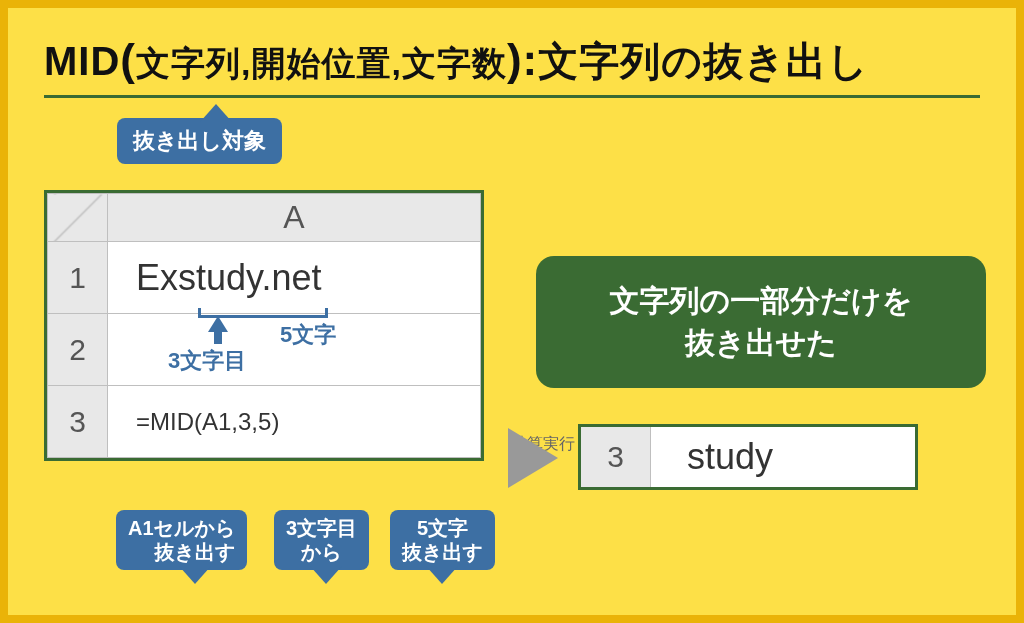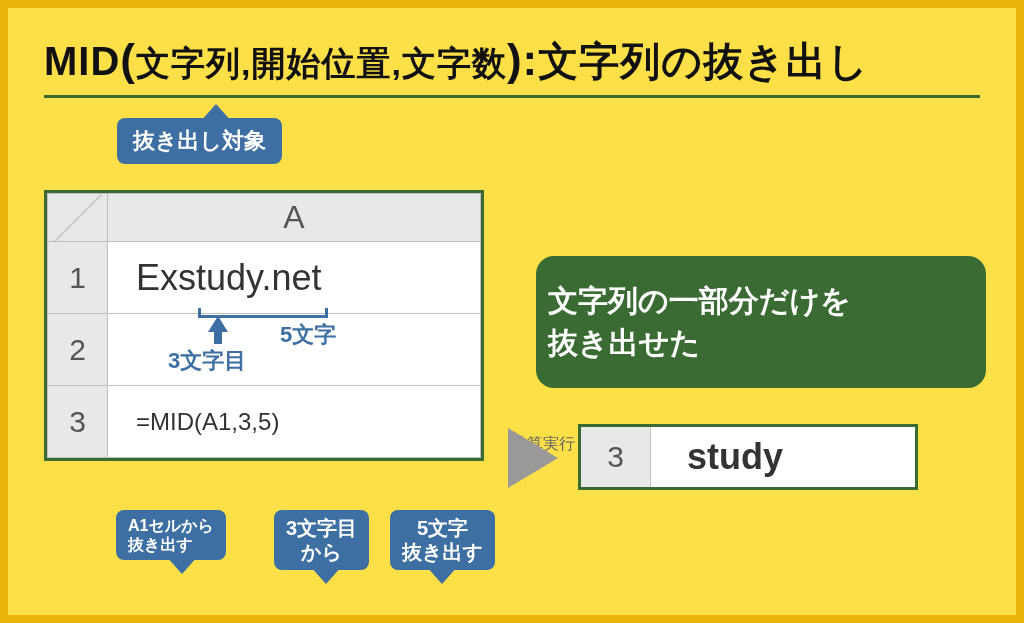--- a/index.html
+++ b/index.html
@@ -175,32 +175,32 @@
     font-size: 30px;
     display: flex; align-items: center; justify-content: center;
     border-right: 1px solid #bfbfbf;
   }
   .result .rv {
     flex: 1;
     font-size: 36px;
     color: #333;
     display: flex; align-items: center;
     padding-left: 36px;
-    font-weight: bold;
   }
 
   
   .summary {
     position: absolute;
     left: 528px; top: 248px;
     width: 450px;
     background: #3a6b33;
     color: #fff;
     font-size: 30px;
     font-weight: 700;
+    text-align: center;
     padding: 24px 12px;
     border-radius: 18px;
     line-height: 1.4;
   }
 </style>
 </head>
 <body>
 
 <div class="frame">
 
@@ -236,21 +236,21 @@
   </div>
 
   <div class="brace">
     <div class="line"></div>
     <div class="arrowup"></div>
     <div class="arrowstem"></div>
     <span class="five">5文字</span>
     <span class="three">3文字目</span>
   </div>
 
-  <div class="bubble down" style="left:108px; top:502px; --arrow-x:60%; font-size:16px; text-align:left; line-height:1.2; padding:6px 12px;"><span style="white-space:pre;">A1セルから
+  <div class="bubble down" style="left:108px; top:502px; --arrow-x:60%; font-size:20px; text-align:right; line-height:1.2; padding:6px 12px;"><span style="white-space:pre;">A1セルから
 抜き出す</span></div>
   <div class="bubble down" style="left:266px; top:502px; --arrow-x:55%; font-size:20px; text-align:center; line-height:1.2; padding:6px 12px;"><span style="white-space:pre;">3文字目
 から</span></div>
   <div class="bubble down" style="left:382px; top:502px; --arrow-x:50%; font-size:20px; text-align:center; line-height:1.2; padding:6px 12px;"><span style="white-space:pre;">5文字
 抜き出す</span></div>
 
   <div class="exec-label">計算実行</div>
   <div class="play"></div>
 
   <div class="result">

